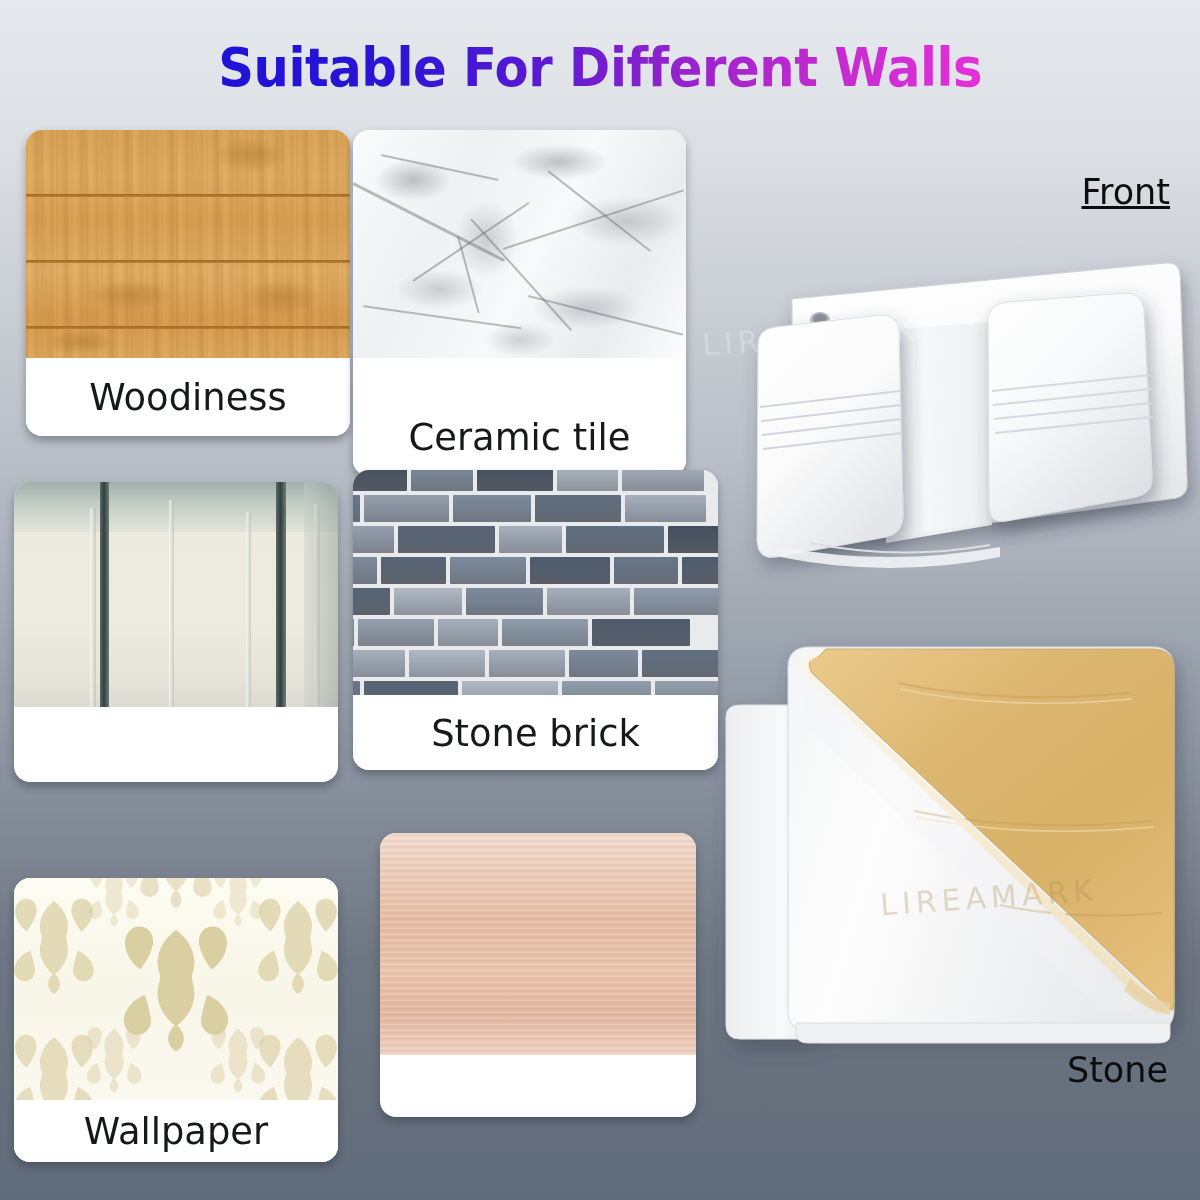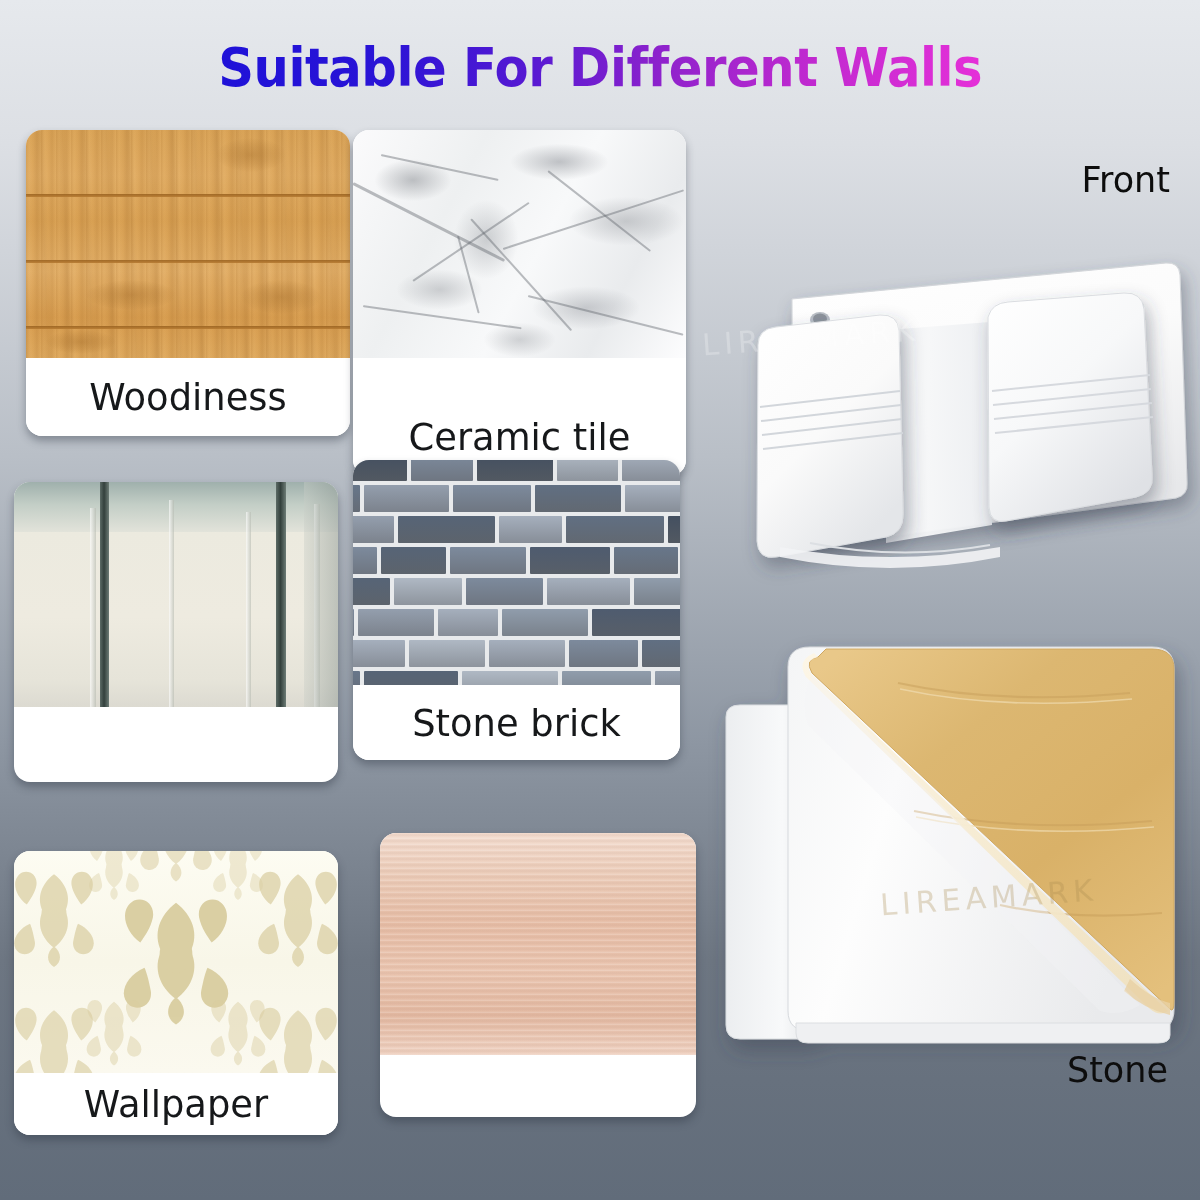--- a/index.html
+++ b/index.html
@@ -48,22 +48,22 @@
     font-family:"DejaVu Sans", sans-serif;
     font-size:38px;
     letter-spacing:0px;
     transform:scaleX(0.97);
   }
 
   
   #card-wood     { left:26px;  top:130px; width:324px; height:306px; }
   #card-ceramic  { left:353px; top:130px; width:333px; height:346px; }
   #card-glass    { left:14px;  top:482px; width:324px; height:300px; }
-  #card-brick    { left:353px; top:460px; width:327px; height:300px; }
-  #card-wallpaper{ left:14px;  top:851px; width:324px; height:284px; }
+  #card-brick    { left:353px; top:470px; width:365px; height:300px; }
+  #card-wallpaper{ left:14px;  top:878px; width:324px; height:284px; }
   #card-metal    { left:380px; top:833px; width:316px; height:284px; }
 
   #card-wood .swatch,#card-ceramic .swatch   { height:228px; }
   #card-glass .swatch,#card-brick .swatch    { height:225px; }
   #card-wallpaper .swatch,#card-metal .swatch{ height:222px; }
   #card-wood .cap,#card-ceramic .cap   { height:78px; }
   #card-glass .cap,#card-brick .cap    { height:75px; }
   #card-wallpaper .cap,#card-metal .cap{ height:62px; }
 
   
@@ -136,21 +136,21 @@
       linear-gradient(to bottom,#f3ddd0 0%,#eccdba 18%,#e6bda6 40%,#eac5b0 62%,#e3b9a2 82%,#efd2c2 100%);
   }
 
   
   .prod-label {
     position:absolute;
     color:#0d0d0d;
     font-family:"DejaVu Sans", sans-serif;
     font-size:35px;
   }
-  #label-front { right:30px; top:160px; }
+  #label-front { right:30px; top:172px;text-decoration:underline; }
   #label-back  { right:32px; top:1050px; }
 
   #product-front { position:absolute; left:700px; top:195px; width:500px; height:400px; }
   #product-back  { position:absolute; left:700px; top:605px; width:500px; height:470px; }
 
   .watermark {
     position:absolute;
     color:rgba(255,255,255,0.22);
     font-family:"DejaVu Sans", sans-serif;
     font-size:30px;

